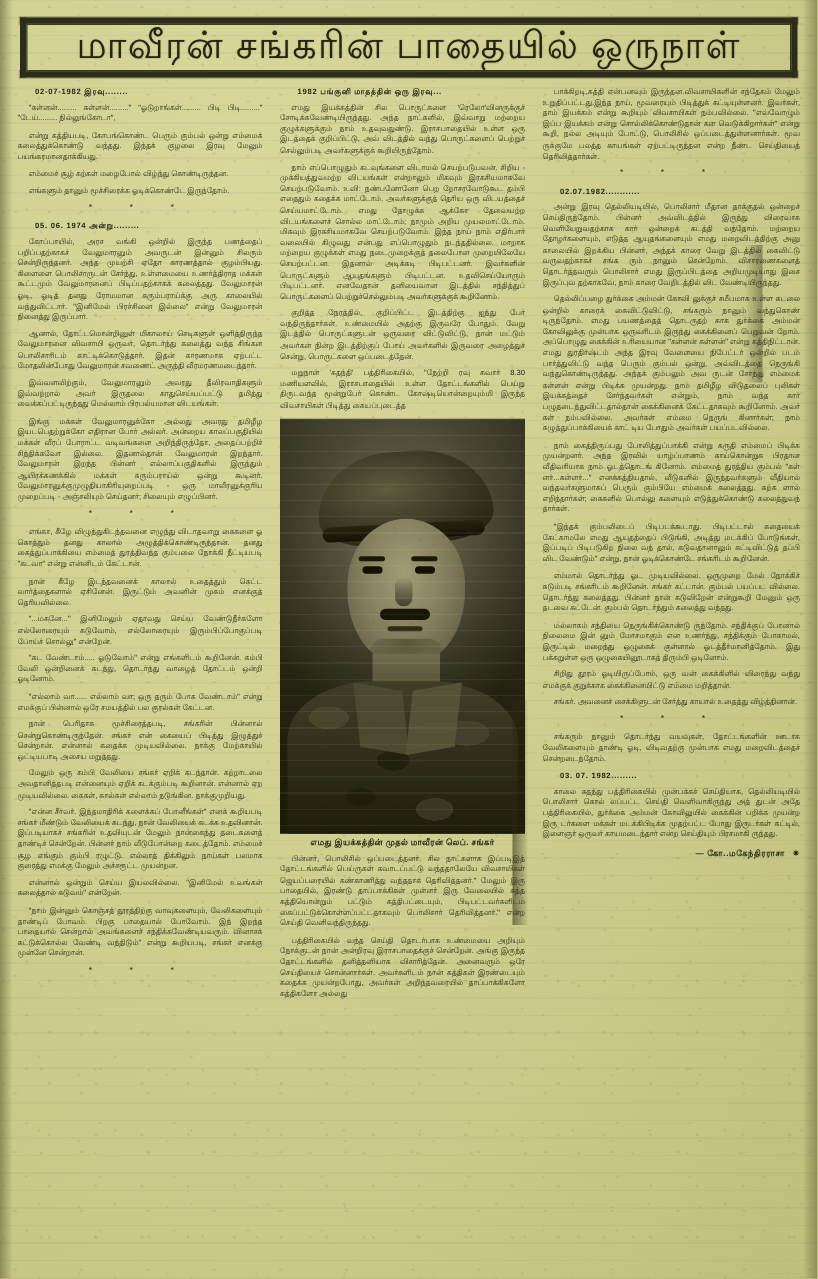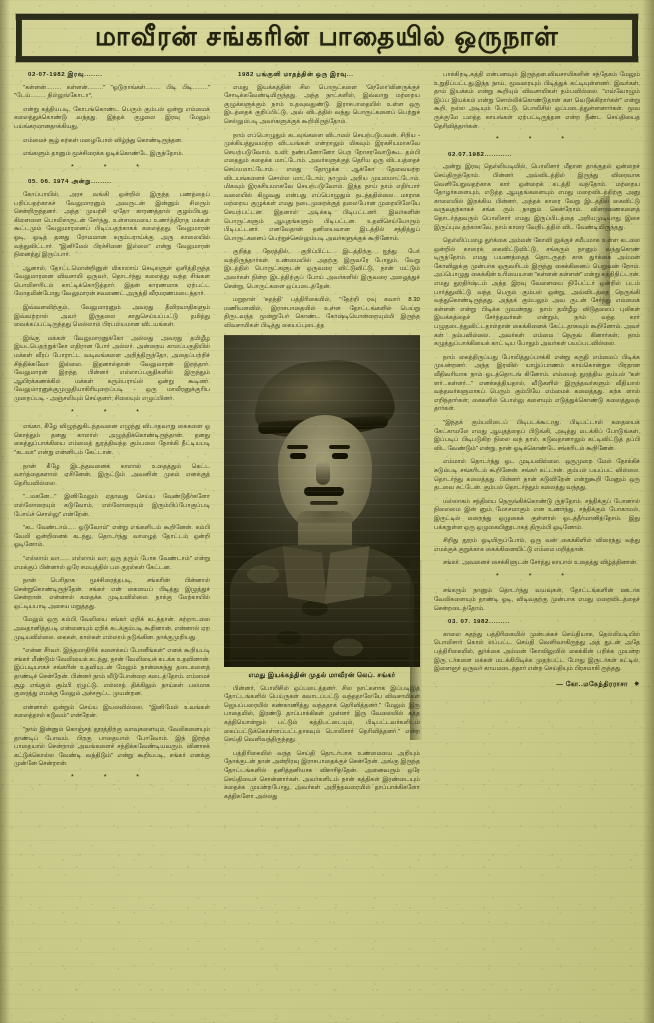--- a/index.html
+++ b/index.html
@@ -70,21 +70,21 @@
   }
   .headline-side.left{left:0;}
   .headline-side.right{right:0;}
   .headline-inner{
     position:absolute;left:5px;right:5px;top:5px;bottom:5px;
     border:1.5px solid #3a3a22;
     display:flex;align-items:center;justify-content:center;
   }
   .headline-text{
     font-family:"Liberation Sans", sans-serif;
-    font-size:26px;font-weight:bold;
+    font-size:30px;font-weight:normal;
     letter-spacing:1.2px;
     color:#23230f;
     white-space:nowrap;
     text-shadow:0 0 1px rgba(0,0,0,.45);
   }
 
   
   .columns{
     position:absolute;left:14px;top:70px;width:626px;height:948px;
     z-index:12;

